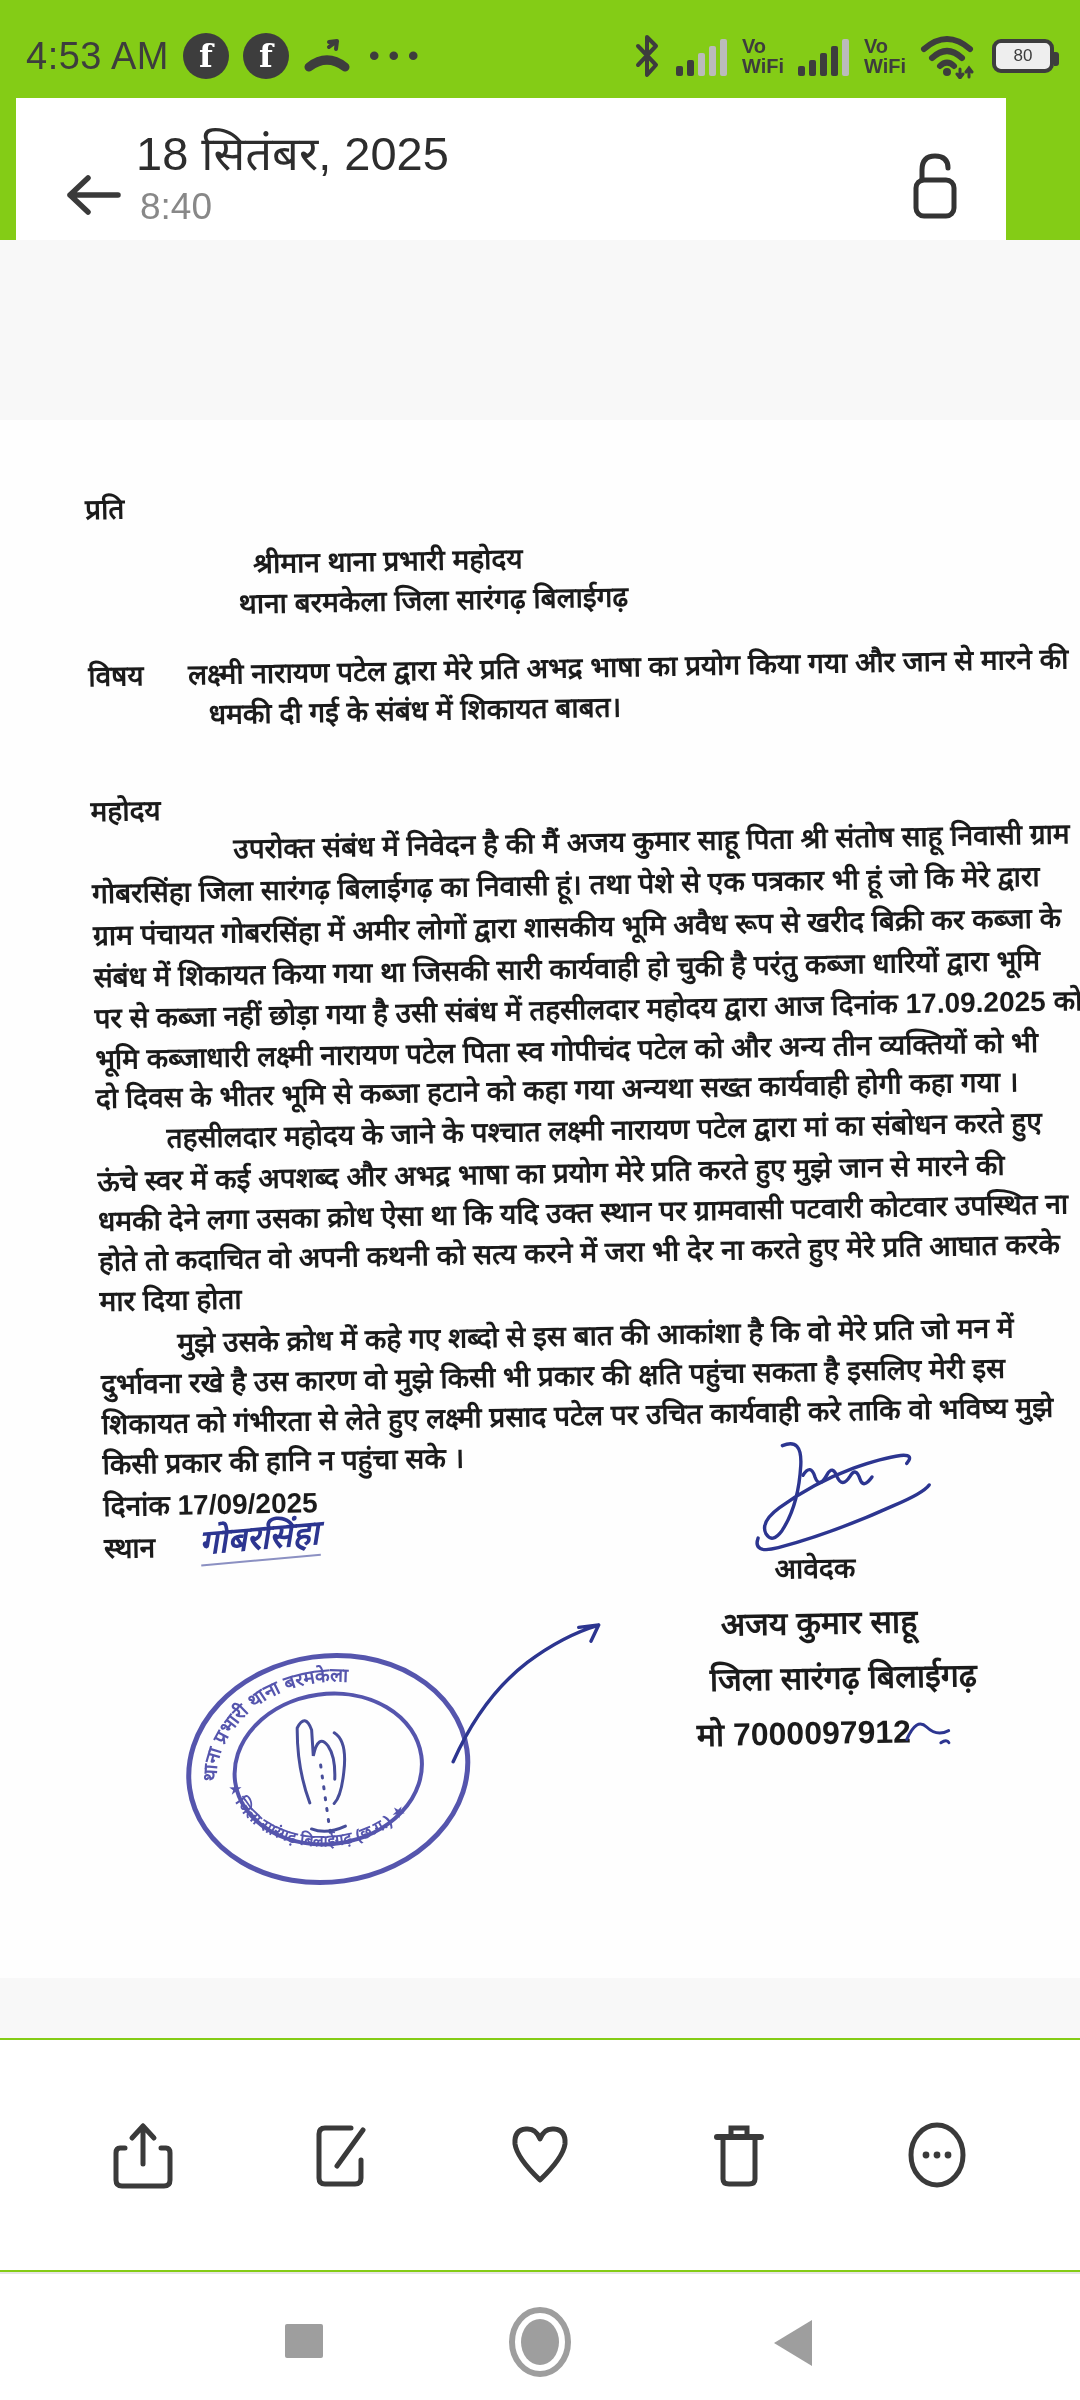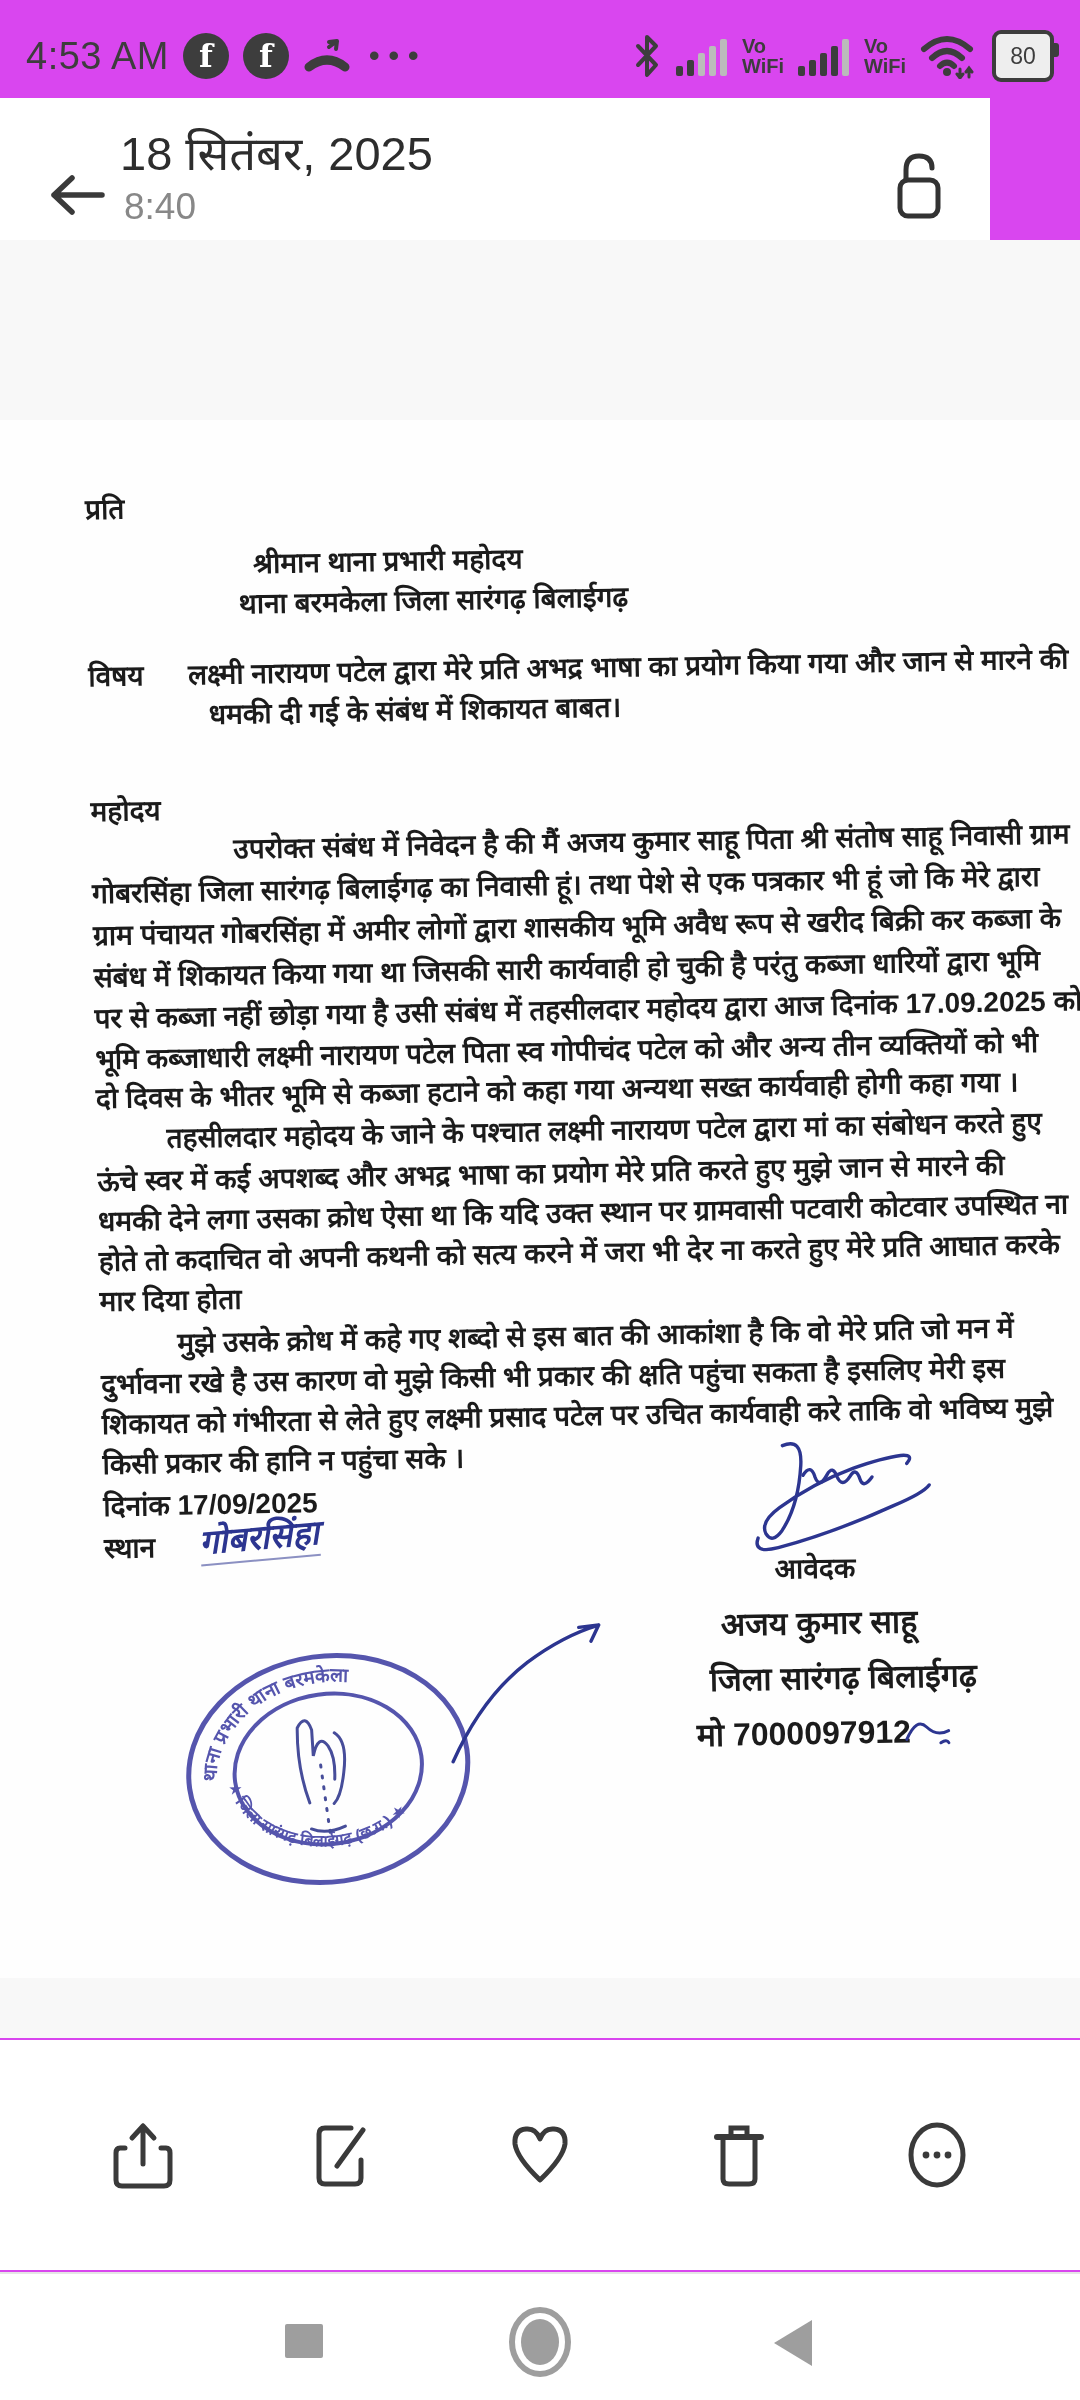--- a/index.html
+++ b/index.html
@@ -1,38 +1,38 @@
 <!DOCTYPE html>
 <html><head>
 <meta charset="utf-8">
 <style>
   * { margin:0; padding:0; box-sizing:border-box; }
   html,body { width:1080px; height:2400px; background:#fff; overflow:hidden;
               font-family:"Liberation Sans","DejaVu Sans",sans-serif; }
-  #screen { position:relative; width:1080px; height:2400px; background:#d946ef; }
+  #screen { position:relative; width:1080px; height:2400px; background:#84cc16; }
 
   
   .status-bar { position:absolute; top:0; left:0; width:1080px; height:98px;
     display:flex; align-items:center; justify-content:space-between; padding:14px 26px 0 26px;
     color:#3d3d3d; }
   .sb-left, .sb-right { display:flex; align-items:center; gap:14px; }
   .sb-time { font-size:38px; font-weight:400; letter-spacing:.5px; }
   .sb-dots { font-size:30px; letter-spacing:9px; font-weight:700; padding-left:4px; }
   .fb-badge { width:46px; height:46px; border-radius:50%; background:#3d3d3d; color:#fff;
     display:flex; align-items:center; justify-content:center; font-size:32px; font-weight:700;
     font-family:"DejaVu Serif",serif; }
   .vowifi { font-size:20px; line-height:20px; font-weight:700; color:#3d3d3d; }
-  .battery { position:relative; width:62px; height:52px; border:4px solid #3d3d3d; border-radius:9px;
-    display:flex; align-items:center; justify-content:center; font-size:23px; font-weight:500;
+  .battery { position:relative; width:62px; height:34px; border:4px solid #3d3d3d; border-radius:9px;
+    display:flex; align-items:center; justify-content:center; font-size:17px; font-weight:500;
     background:#eee; }
   .battery:after { content:""; position:absolute; right:-9px; top:9px; width:5px; height:14px;
     background:#3d3d3d; border-radius:0 3px 3px 0; }
 
   
-  .gal-header { position:absolute; top:98px; left:0; width:990px; height:142px; background:#fff; }
+  .gal-header { position:absolute; top:98px; left:16px; width:990px; height:142px; background:#fff; }
   .back-btn { position:absolute; left:44px; top:72px; width:66px; height:50px; }
   .g-title { position:absolute; left:120px; top:22px; font-size:47px; color:#2d2d2d; font-weight:500; }
   .g-sub   { position:absolute; left:124px; top:88px; font-size:37px; color:#888; }
   .lock-btn { position:absolute; right:40px; top:52px; width:64px; height:72px; }
 
   
   .gap-top { position:absolute; top:240px; left:0; width:1080px; height:180px; background:#f8f8f8; }
   .photo   { position:absolute; top:420px; left:0; width:1080px; height:1558px; background:#fefefe; }
   .gap-bot { position:absolute; top:1978px; left:0; width:1080px; height:60px; background:#f8f8f8; }
 

